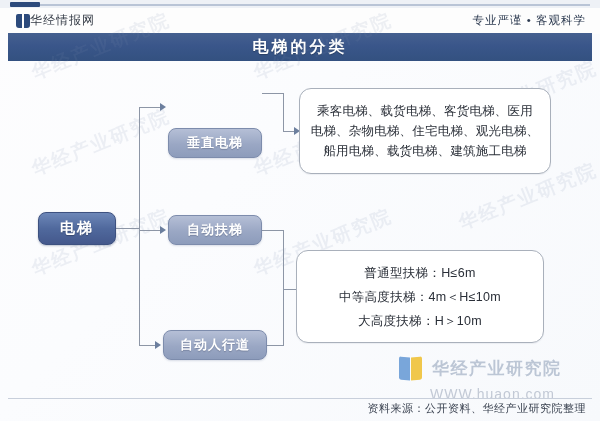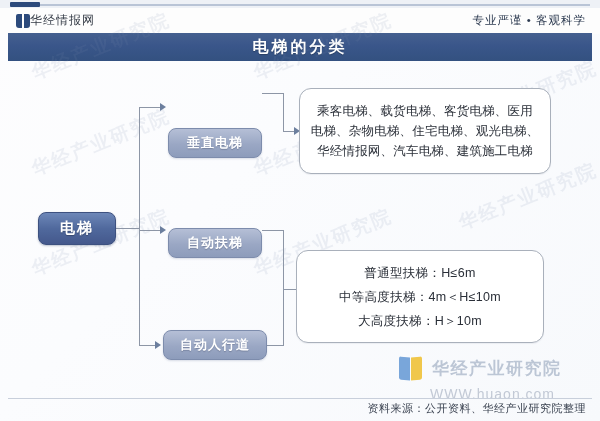--- a/index.html
+++ b/index.html
@@ -167,21 +167,21 @@
     box-shadow: 0 1px 2px rgba(60,80,120,0.18);
   }
   .node.cat .node-text {
     font-size: 13px;
     font-weight: bold;
     color: #ffffff;
     letter-spacing: 1px;
     text-shadow: 0 1px 1px rgba(60,70,95,0.35);
   }
   .node.cat.c1 { left: 168px; top: 31px; margin-top: 36px; }
-  .node.cat.c2 { left: 168px; top: 167px; }
+  .node.cat.c2 { left: 168px; top: 154px; }
   .node.cat.c3 { left: 163px; top: 269px; width: 104px; }
 
   
   .node.detail {
     background: #ffffff;
     border: 1px solid #a9b0bb;
     border-radius: 12px;
     flex-direction: column;
     justify-content: center;
     padding: 6px 28px;
@@ -362,21 +362,21 @@
     <div class="node cat c2">
       <span class="node-text">自动扶梯</span>
     </div>
     <div class="node cat c3">
       <span class="node-text">自动人行道</span>
     </div>
 
     <div class="node detail d1">
       <div class="detail-line">乘客电梯、载货电梯、客货电梯、医用</div>
       <div class="detail-line">电梯、杂物电梯、住宅电梯、观光电梯、</div>
-      <div class="detail-line">华经情报网、汽车电梯、建筑施工电梯</div>
+      <div class="detail-line">船用电梯、载货电梯、建筑施工电梯</div>
     </div>
 
     <div class="node detail d2">
       <div class="detail-line">普通型扶梯：H≤6m</div>
       <div class="detail-line">中等高度扶梯：4m＜H≤10m</div>
       <div class="detail-line">大高度扶梯：H＞10m</div>
     </div>
 
   </div>
 

